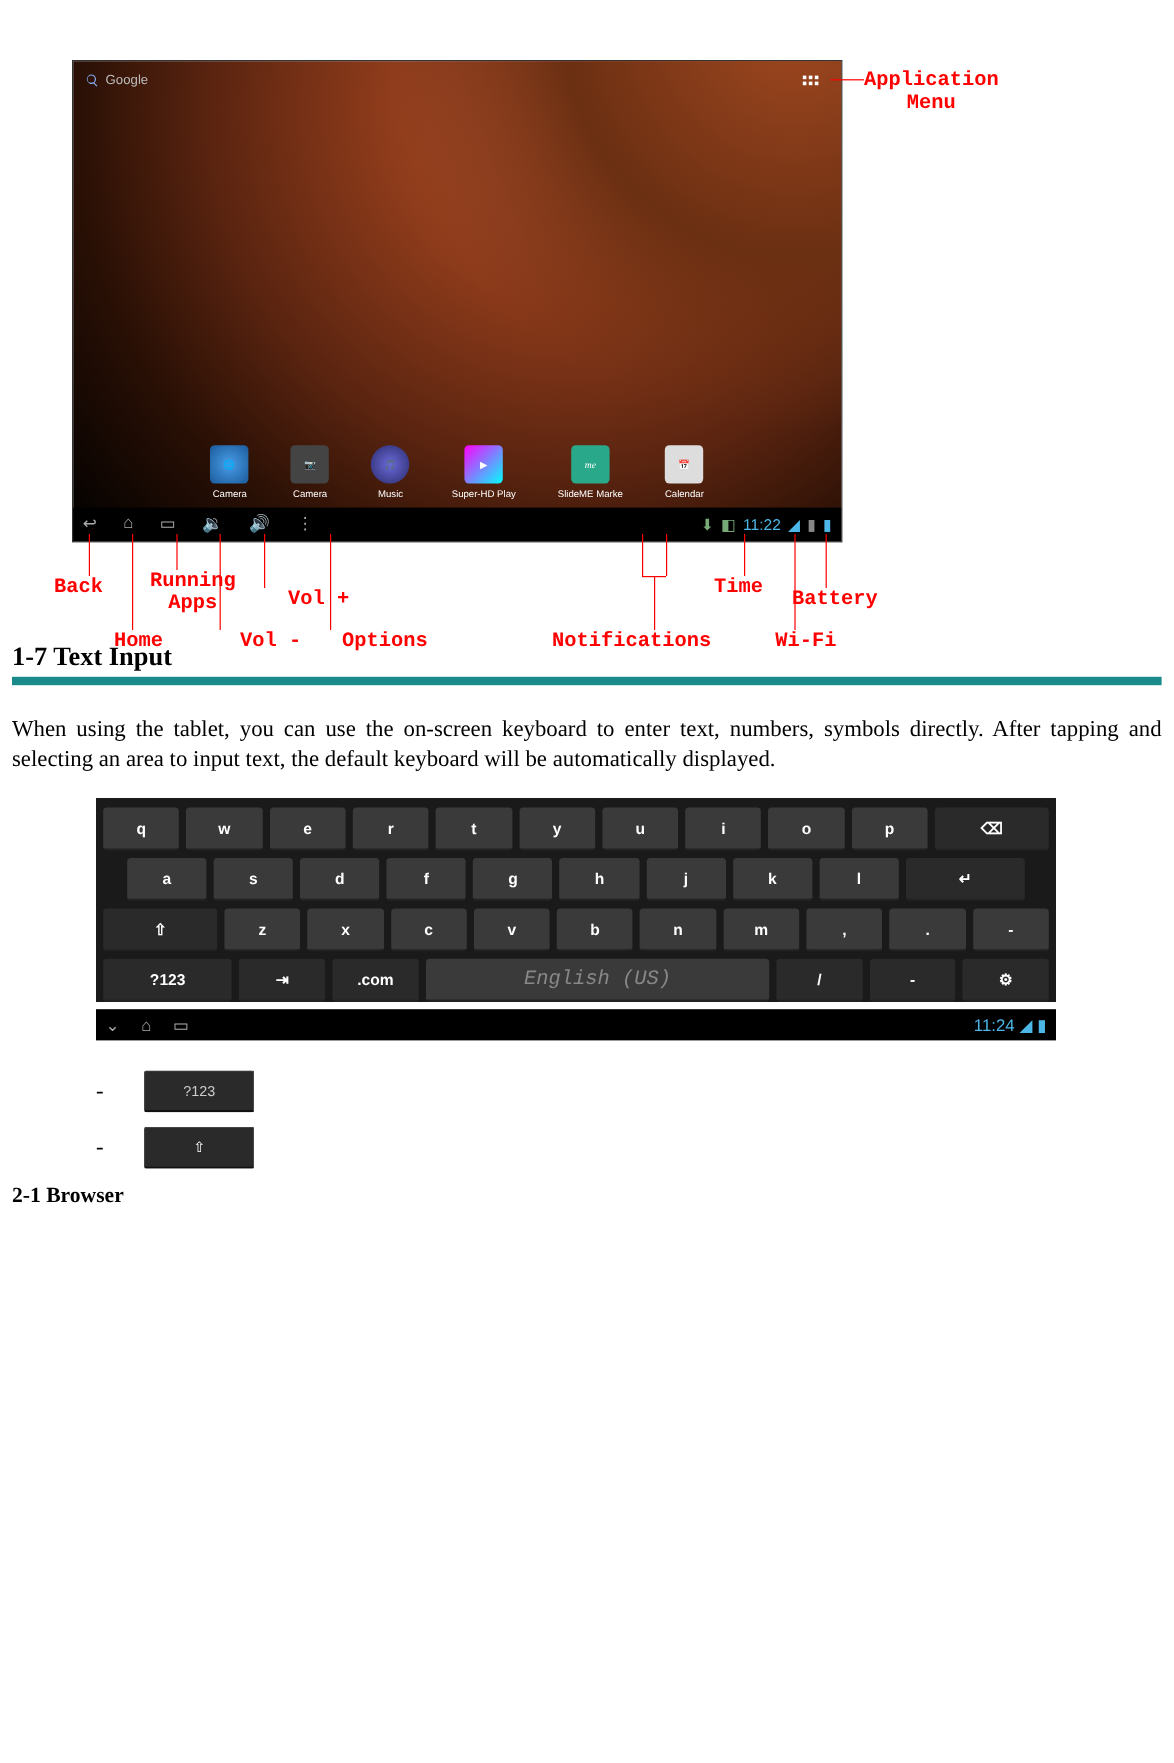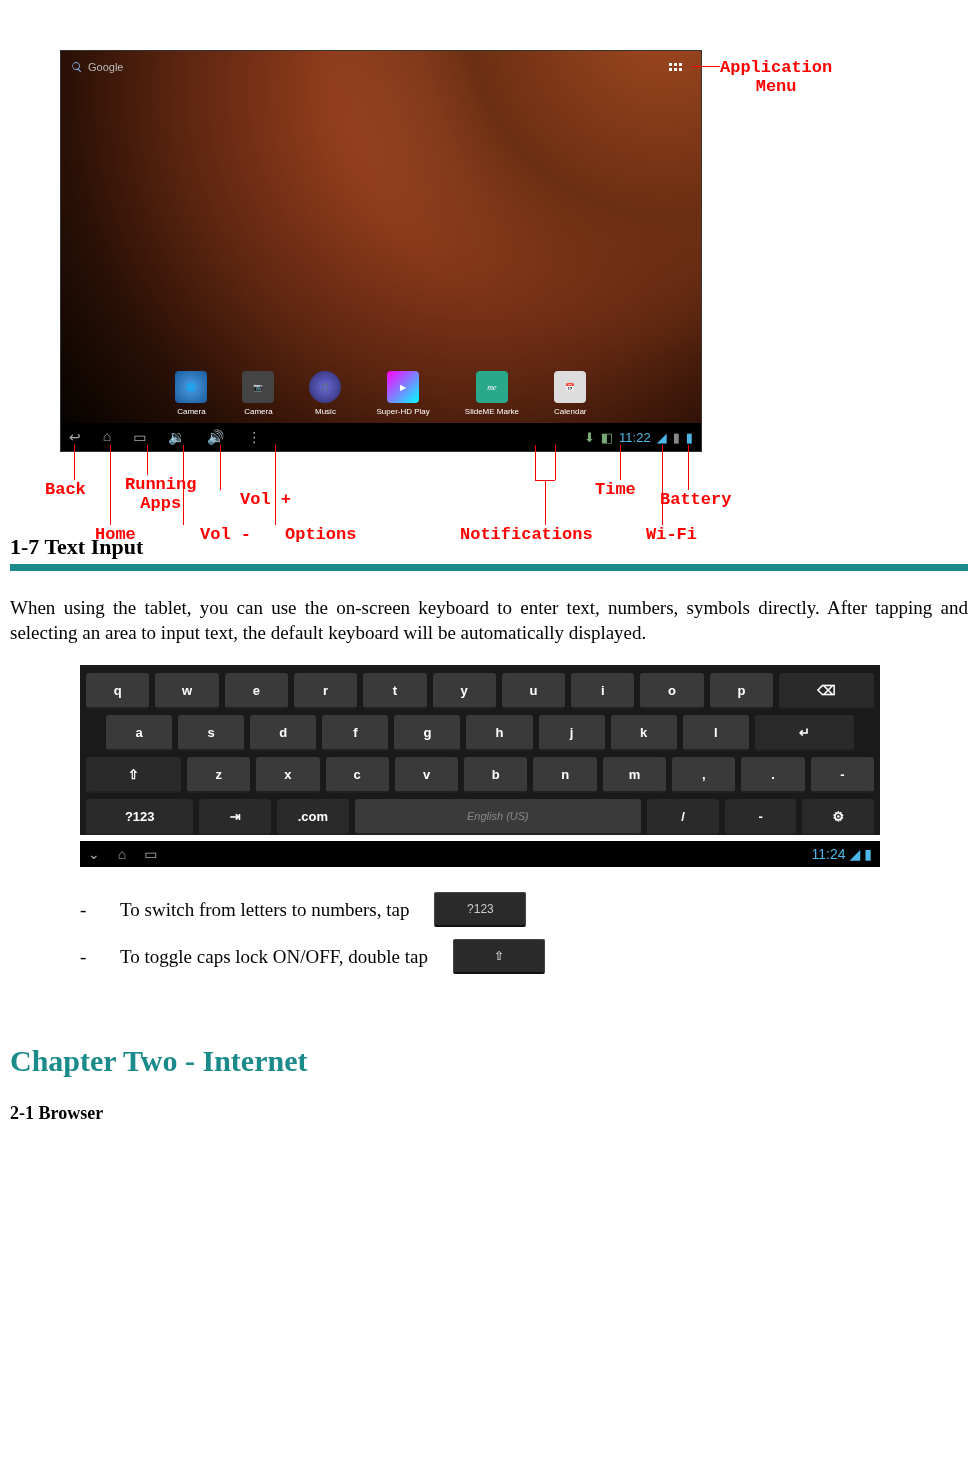--- a/index.html
+++ b/index.html
@@ -157,21 +157,21 @@
     font-weight: bold;
     height: 34px;
     display: flex;
     align-items: center;
     justify-content: center;
     border-radius: 3px;
     flex: 1;
     border-bottom: 2px solid #222;
   }
   .key.wide15 { flex: 1.5; }
-  .key.space { flex: 4; color: #888; font-weight: normal; font-style: italic; font-size: 11px; }
+  .key.space { flex: 4; color: #888; font-weight: normal; font-style: italic; font-size: 17px; font-family: Liberation Mono, monospace; }
   .key.dark { background: #2a2a2a; }
   .kb-statusbar {
     height: 26px;
     background: #000;
     display: flex;
     align-items: center;
     padding: 0 8px;
     color: #4db8e8;
     font-family: sans-serif;
     font-size: 14px;
@@ -392,26 +392,23 @@
         <span>11:24</span>
         <span>◢</span>
         <span>▮</span>
       </div>
     </div>
   </div>
 
   <div class="bullet-list">
     <div class="bullet-item">
       <span class="bullet-dash">-</span>
-      <span>To switch from letters to numbers, tap</span>
       <span class="inline-key">?123</span>
     </div>
     <div class="bullet-item">
       <span class="bullet-dash">-</span>
-      <span>To toggle caps lock ON/OFF, double tap</span>
       <span class="inline-key" style="color:#fff;">⇧</span>
     </div>
   </div>
 
-  <div class="chapter-heading">Chapter Two - Internet</div>
   <div class="sub-heading">2-1 Browser</div>
 
 </div>
 
 </body></html>

